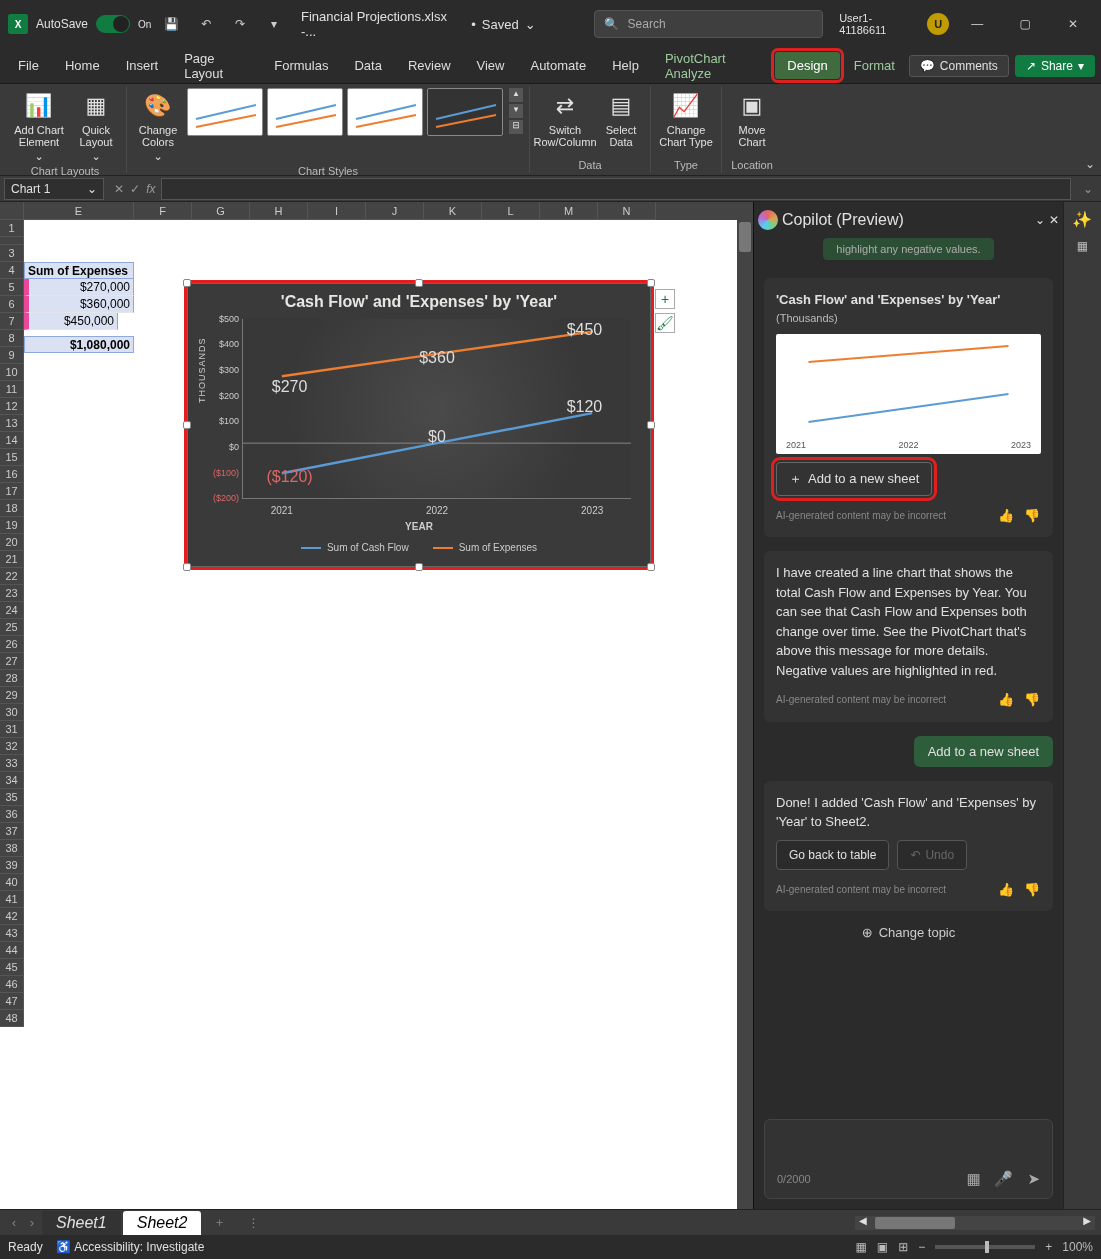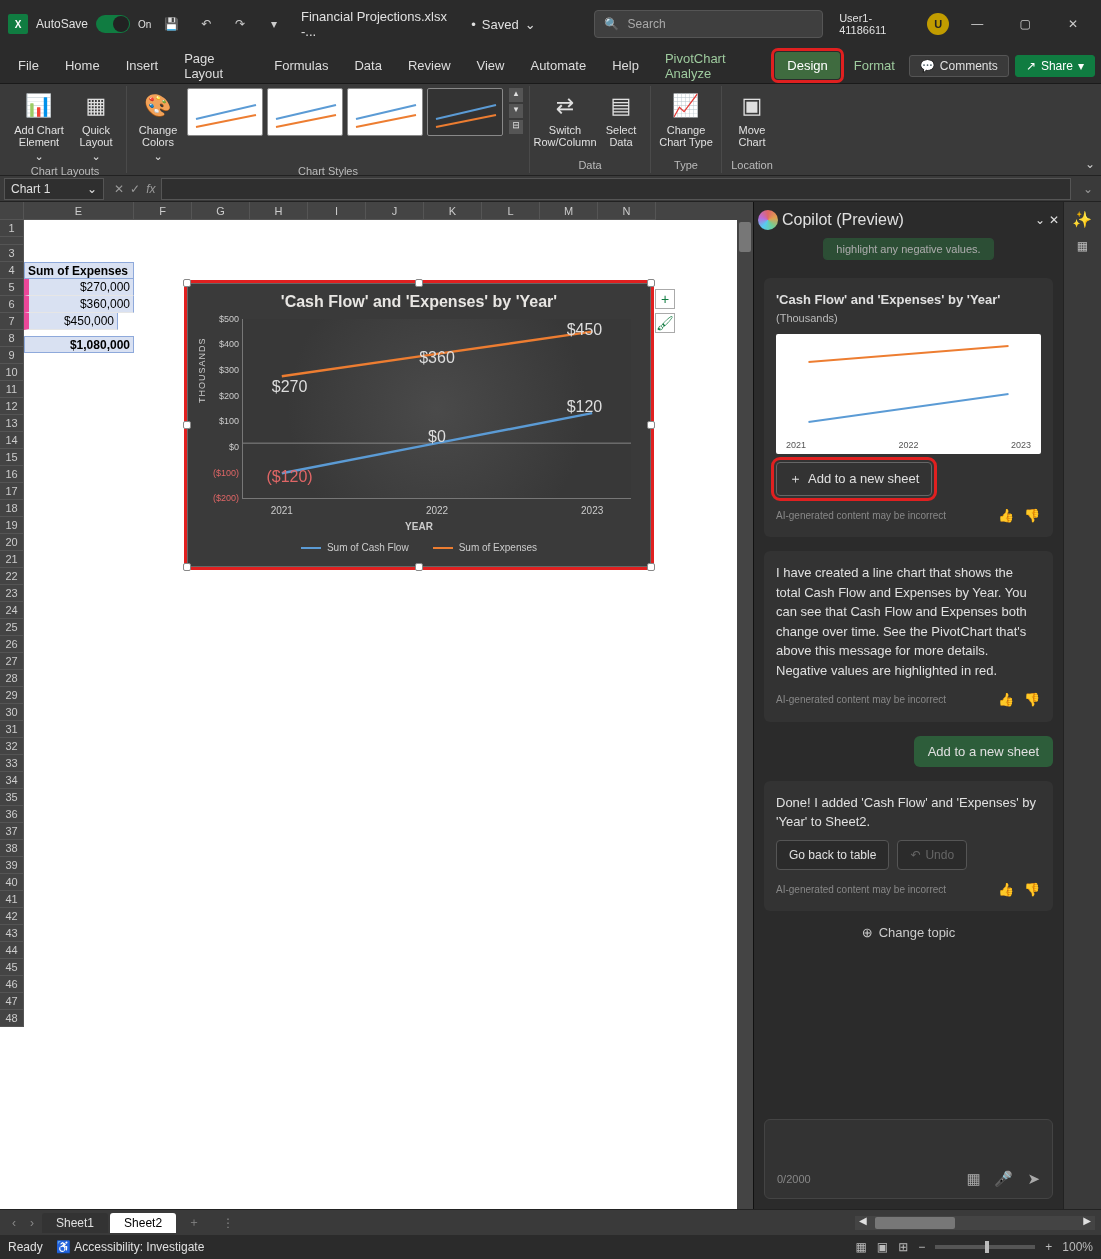--- a/index.html
+++ b/index.html
@@ -99,21 +99,21 @@
 .user-msg { align-self:flex-end; background:#2d5d3a; padding:8px 14px; border-radius:6px; font-size:13px; }
 .change-topic { text-align:center; color:#ccc; font-size:13px; display:flex; align-items:center; justify-content:center; gap:6px; }
 .input-box { margin:10px; background:#333; border:1px solid #444; border-radius:6px; padding:10px 12px; font-size:13px; color:#888; min-height:80px; display:flex; flex-direction:column; }
 .input-tools { margin-top:auto; display:flex; align-items:center; justify-content:space-between; color:#888; font-size:11px; }
 .input-tool-icons { display:flex; gap:14px; font-size:15px; color:#aaa; }
 .truncated-pill { align-self:center; background:#2d5d3a; padding:4px 12px; border-radius:4px; font-size:11px; margin-bottom:4px; opacity:0.7; border:1px solid #2d5d3a; width: fit-content; }
 
 
 .sheet-tabs { height:26px; background:#3a3a3a; display:flex; align-items:center; padding:0 6px; gap:2px; border-top:1px solid #222; }
 .nav-arrow { color:#888; padding:0 6px; }
-.sheet-tab { padding:3px 14px; background:#333; font-size:12px; border-radius: 3px 3px 0 0; }
+.sheet-tab { padding:3px 14px; background:#333; font-size:16px; border-radius: 3px 3px 0 0; font-style: italic; }
 .sheet-tab.active { background:#fff; color:#000; }
 .hscroll { flex:1; margin-left:auto; background:#444; height:14px; position:relative; max-width: 240px; }
 .hscroll-thumb { position:absolute; left:20px; top:1px; width:80px; height:12px; background:#777; border-radius:2px; }
 
 
 .status-bar { height:24px; background:#2b2b2b; display:flex; align-items:center; padding: 0 8px; gap:14px; font-size:12px; }
 .status-right { margin-left:auto; display:flex; align-items:center; gap:10px; color:#bbb; }
 .zoom-slider { width:100px; height:4px; background:#555; position:relative; }
 .zoom-slider::after { content:""; position:absolute; left:50%; top:-4px; width:4px; height:12px; background:#bbb; }
 </style>

